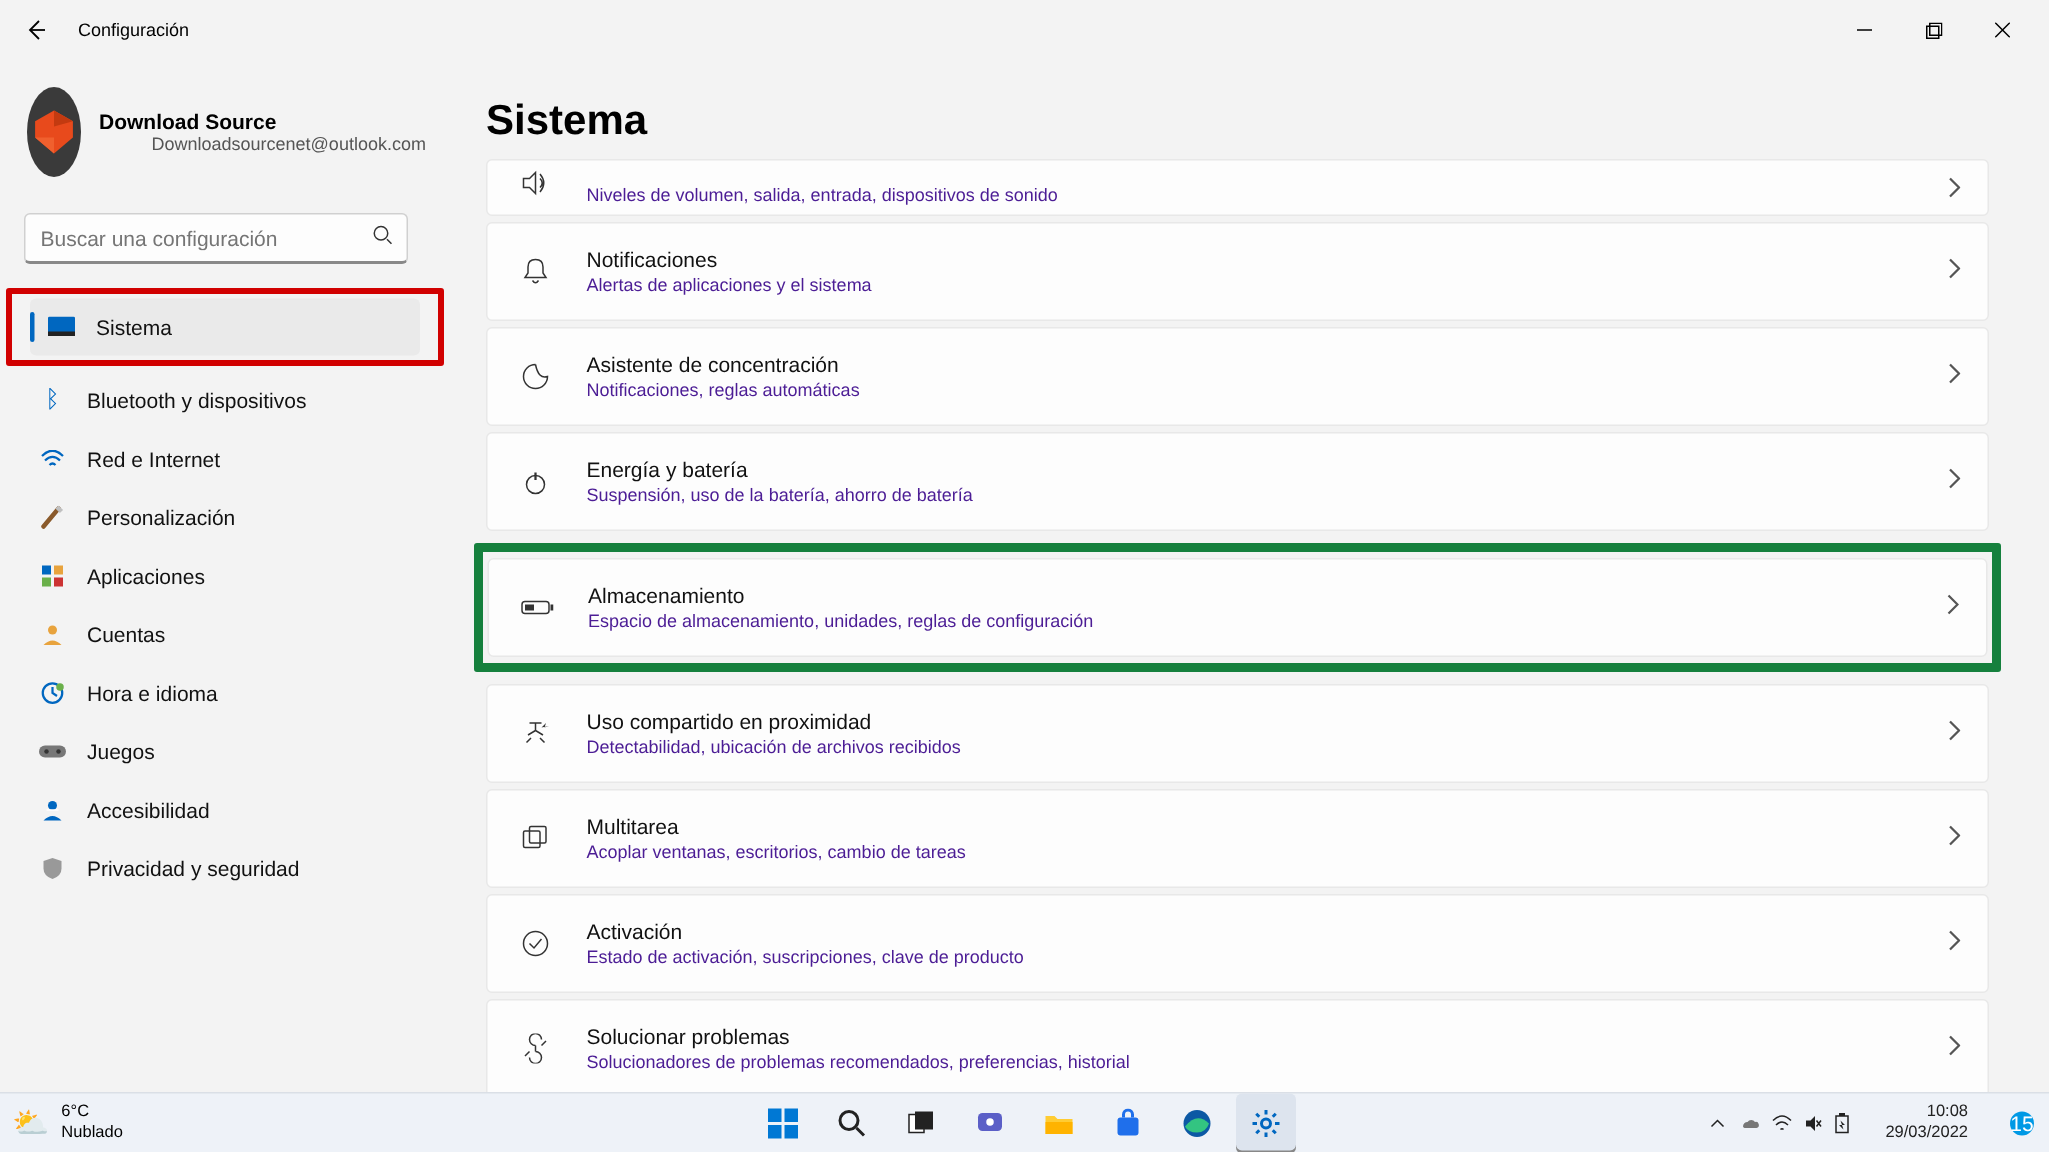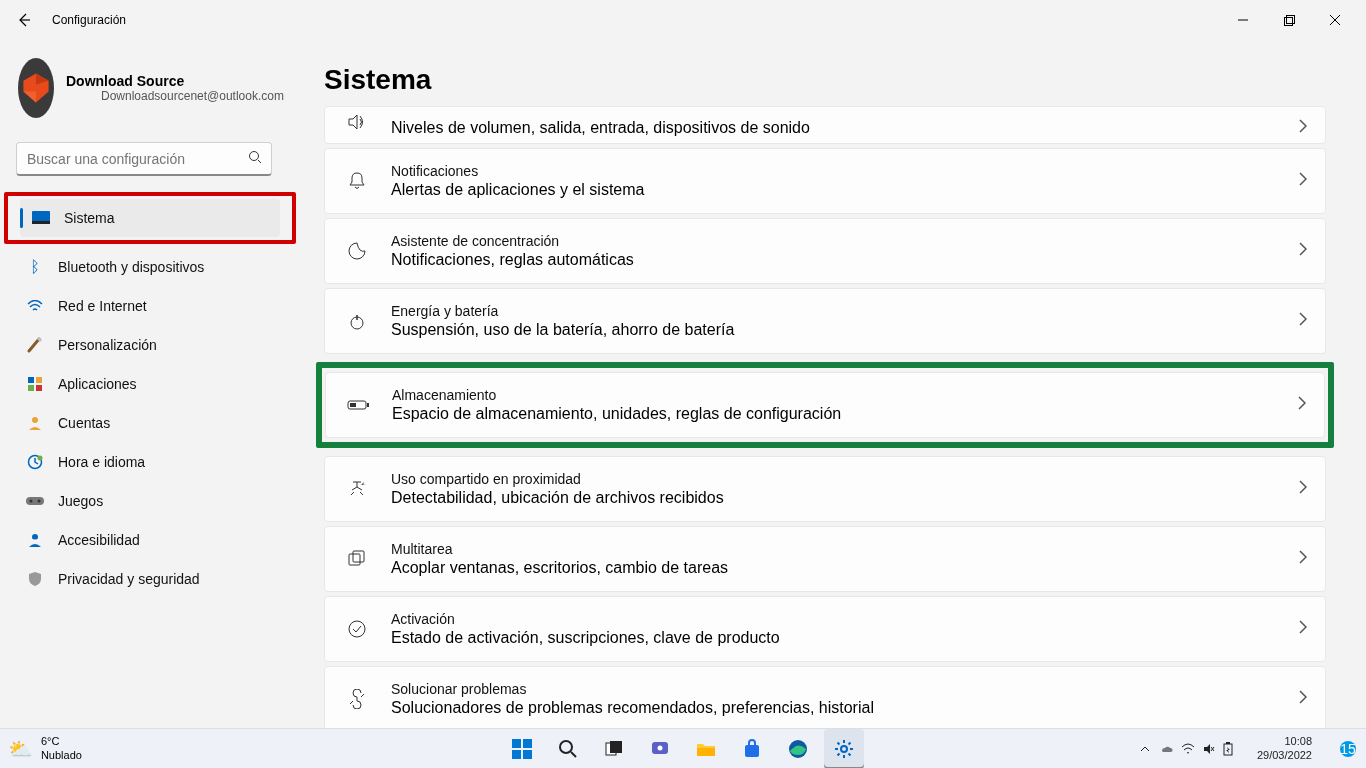--- a/index.html
+++ b/index.html
@@ -40,21 +40,21 @@
 .hl-sidebar { margin: 0 -8px 4px -8px; padding: 2px 10px; }
 
 
 .page-title { font-size: 28px; font-weight: 600; margin: 24px 0 10px 0; }
 
 
 .items { display: flex; flex-direction: column; gap: 4px; }
 .setting { background: #fdfdfd; border: 1px solid #e8e8e8; border-radius: 4px; height: 66px; display: flex; align-items: center; padding: 0 18px; cursor: pointer; }
 .setting .sicon { width: 28px; display: flex; justify-content: center; margin-right: 20px; color: #333; }
 .setting .txt .t { font-size: 14px; color: #111; }
-.setting .txt .d { font-size: 16px; color: #000000; margin-top: 2px; text-align: center; }
+.setting .txt .d { font-size: 12px; color: #4c1d95; margin-top: 2px; text-align: center; }
 .setting .chev { margin-left: auto; color: #555; }
 .setting.cut { height: 38px; align-items: flex-end; padding-bottom: 6px; }
 .setting.cut .sicon { align-self: center; padding-bottom: 0; }
 
 .hl-main { border: 6px solid #15803d; border-radius: 2px; margin: 4px -8px; padding: 4px 3px; }
 
 
 .taskbar { position: absolute; left: 0; right: 0; bottom: 0; height: 40px; background: #eef2f8; border-top: 1px solid #dadfe6; display: flex; align-items: center; }
 .tb-left { display: flex; align-items: center; gap: 8px; padding-left: 8px; }
 .tb-center { position: absolute; left: 50%; transform: translateX(-50%); display: flex; gap: 6px; }

